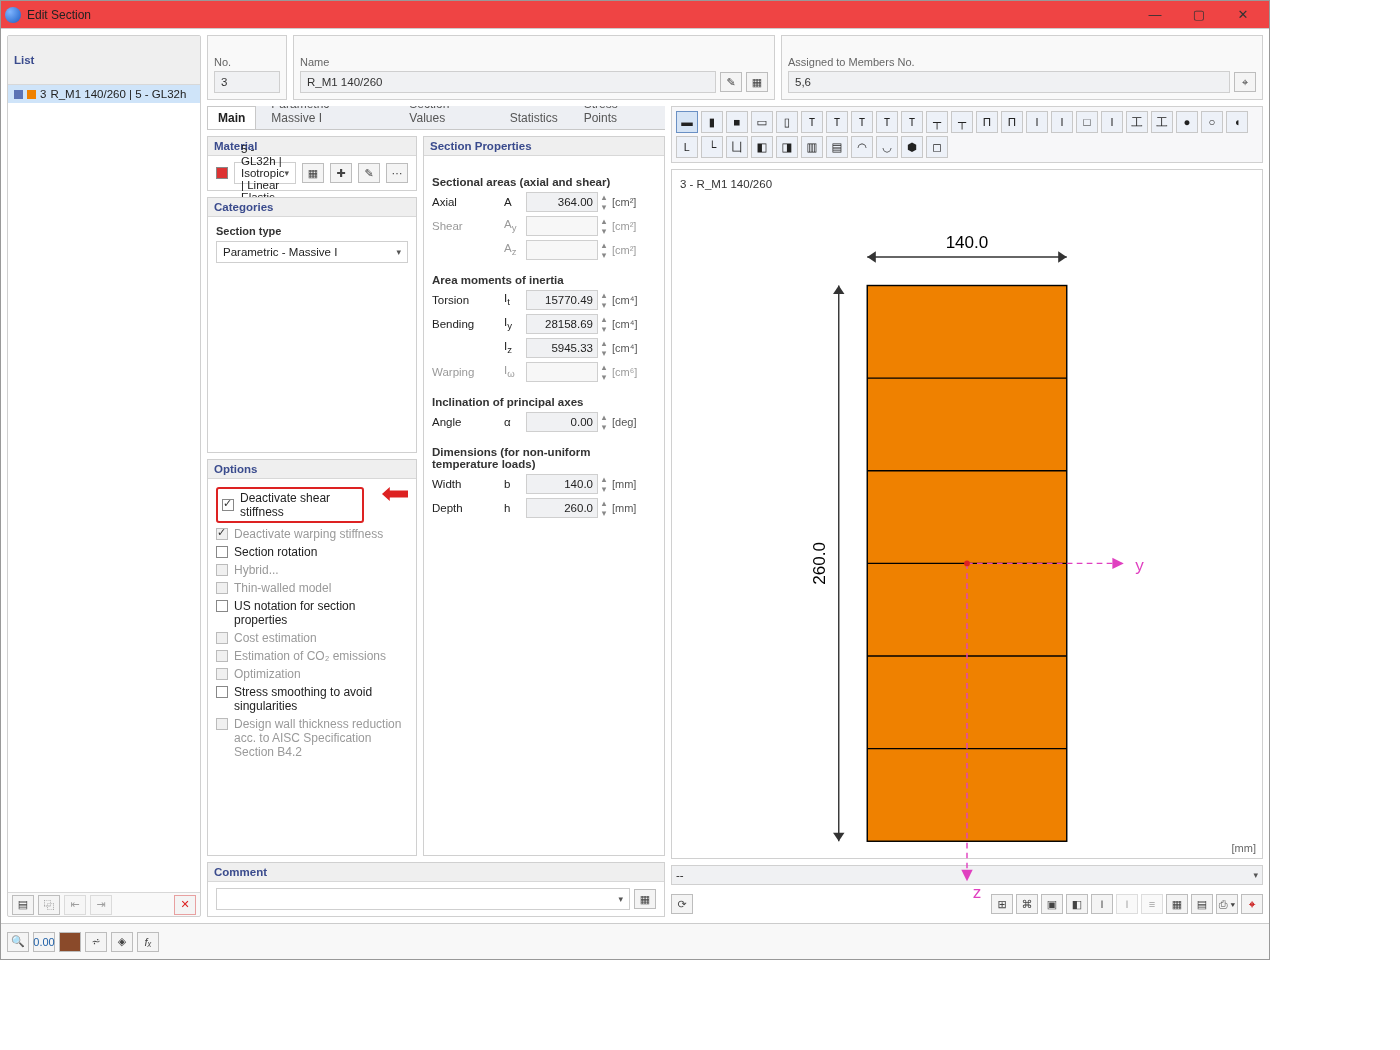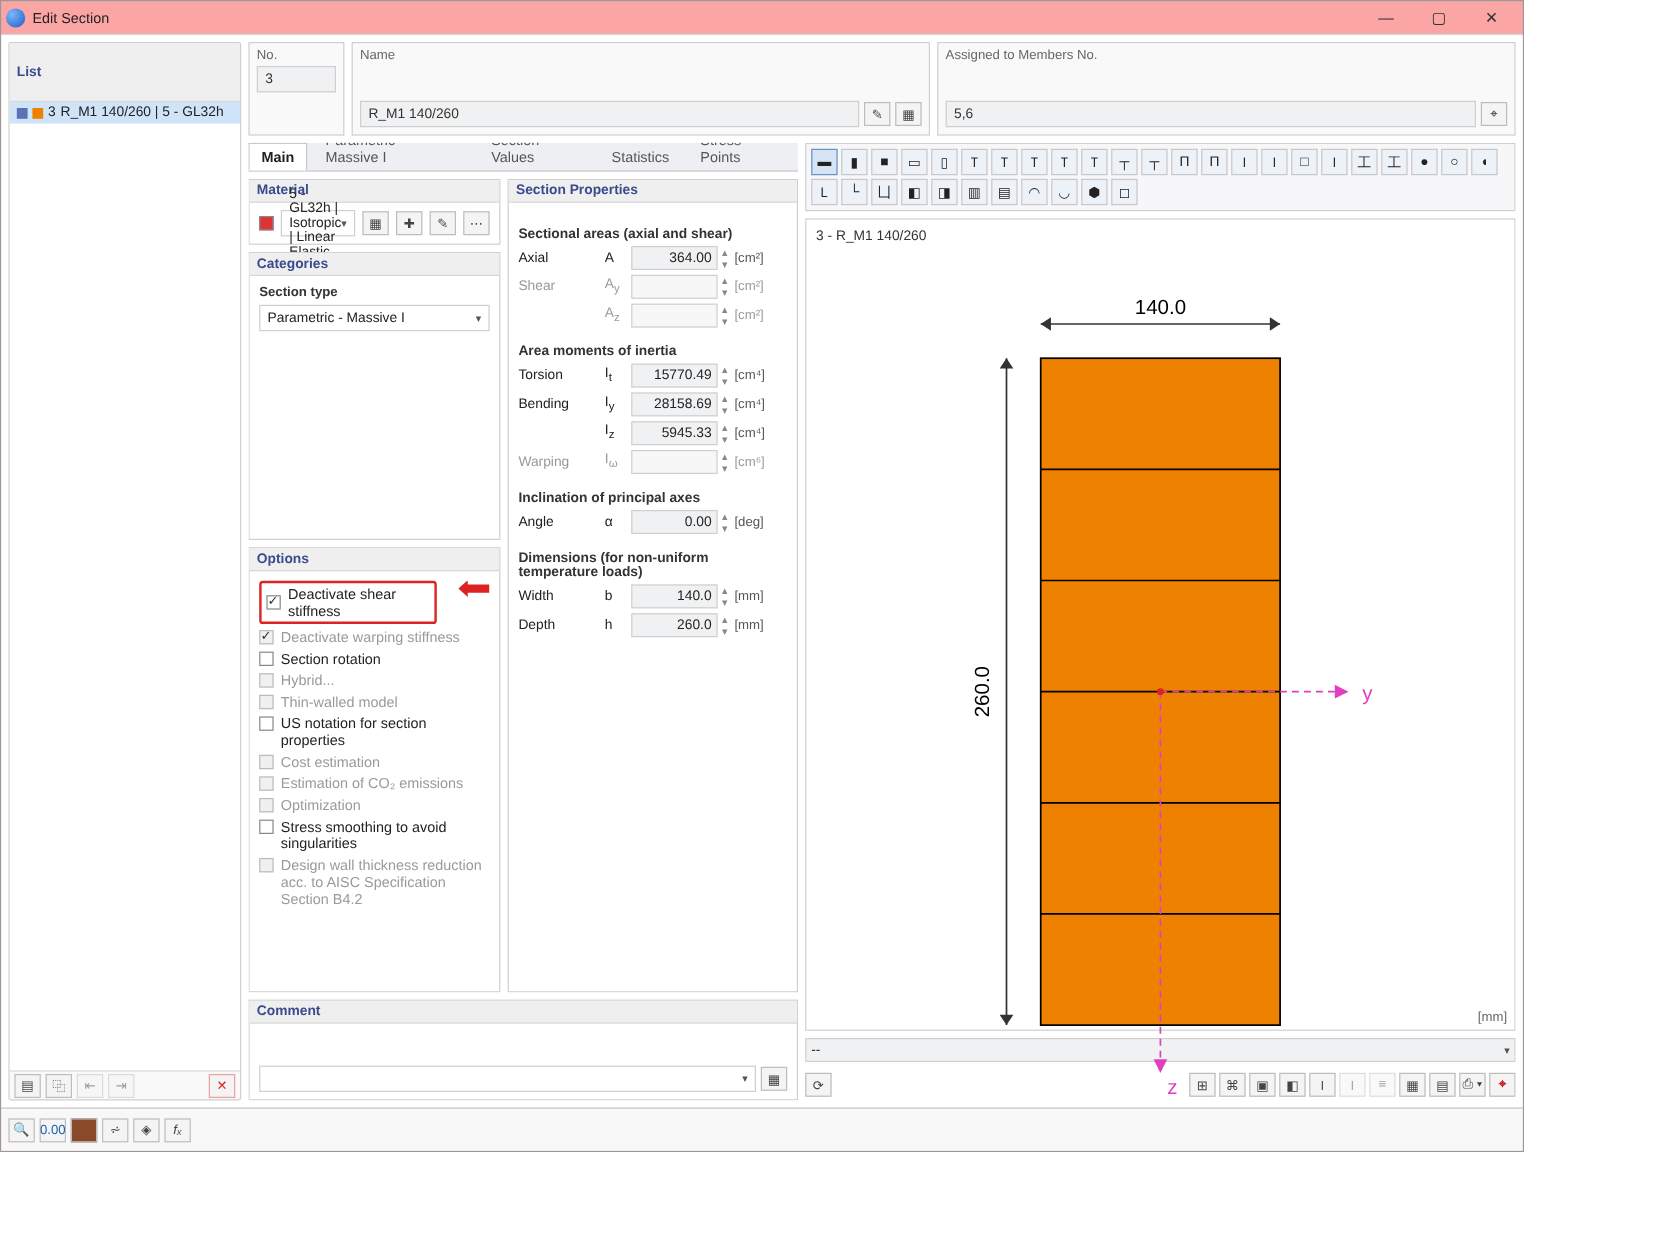--- a/index.html
+++ b/index.html
@@ -1,40 +1,40 @@
 <!DOCTYPE html>
 <html><head>
 <meta charset="utf-8">
 <style>
   * { box-sizing: border-box; font-family: "Segoe UI", Tahoma, sans-serif; }
   body { margin:0; background:#fff; font-size:11.5px; color:#222; }
-  .window { width:1270px; height:960px; border:1px solid #999; display:flex; flex-direction:column; background:#fca5a5; }
+  .window { width:1270px; height:960px; border:1px solid #999; display:flex; flex-direction:column; background:#ef4444; }
   .titlebar { height:28px; display:flex; align-items:center; padding:0 4px; border-bottom:1px solid #ccc; }
   .titlebar .app-icon { width:16px; height:16px; border-radius:50%; background:radial-gradient(circle at 30% 30%, #7fb5ff, #1a5dc4); margin-right:6px; }
   .titlebar .title { flex:1; font-size:12px; }
   .winbtns { display:flex; }
   .winbtn { width:44px; height:26px; display:flex; align-items:center; justify-content:center; font-size:13px; color:#333; }
   .content { flex:1; display:flex; padding:6px; gap:6px; background:#fff; overflow:hidden; }
   
   .list-panel { width:194px; display:flex; flex-direction:column; background:#f9f9f9; border:1px solid #d0d0d0; border-radius:2px; overflow:hidden; }
   .panel-title { background:#efefef; padding:18px 6px; color:#3a4b8d; font-weight:600; border-bottom:1px solid #d8d8d8; }
   .list-body { flex:1; overflow:auto; background:#fff; }
   .list-item { height:18px; display:flex; align-items:center; gap:4px; padding:2px 6px; }
   .list-item.selected { background:#cfe4f9; }
   .sq { width:9px; height:9px; }
   .list-toolbar { height:24px; display:flex; align-items:center; gap:4px; padding:2px 4px; border-top:1px solid #d8d8d8; justify-content:space-between; }
   .iconbtn { width:22px; height:20px; border:1px solid #bdbdbd; background:#f4f4f4; display:inline-flex; align-items:center; justify-content:center; font-size:11px; color:#444; }
   .iconbtn.disabled { opacity:0.5; }
   
   .main { flex:1; display:flex; flex-direction:column; gap:6px; }
   .toprow { display:flex; gap:6px; }
-  .fieldbox { border:1px solid #d0d0d0; background:#f9f9f9; display:flex; flex-direction:column; padding:4px 6px 6px; }
+  .fieldbox { border:1px solid #d0d0d0; background:#f9f9f9; display:flex; flex-direction:column; padding:20px 6px 6px; }
   .fld-label { font-size:11px; color:#666; margin-bottom:3px; }
   .fld-input { height:22px; border:1px solid #cfcfcf; background:#f0f1f3; padding:0 6px; color:#333; display:flex; align-items:center; }
-  .name-row { display:flex; gap:4px; align-items:center;margin-top:29px; }
+  .name-row { display:flex; gap:4px; align-items:center; }
   .name-row .iconbtn { flex:0 0 auto; }
   .tabs-row { height:24px; display:flex; align-items:flex-end; border-bottom:1px solid #c8c8c8; background:#edeff3; }
   .tab { padding:4px 10px; font-size:12px; color:#555; border:1px solid transparent; border-bottom:none; margin-right:4px; }
   .tab.active { background:#fff; border-color:#c8c8c8; font-weight:600; color:#222; }
   .middle-row { flex:1; display:flex; gap:6px; overflow:hidden; }
   .mid-left { flex:1.15; display:flex; flex-direction:column; gap:6px; }
   .mid-right { flex:1.55; display:flex; flex-direction:column; gap:6px; }
   .group { border:1px solid #d0d0d0; background:#fff; display:flex; flex-direction:column; }
   .group-h { background:#efefef; padding:3px 6px; color:#3a4b8d; font-weight:600; border-bottom:1px solid #d8d8d8; }
   .group-b { padding:6px 8px; }

